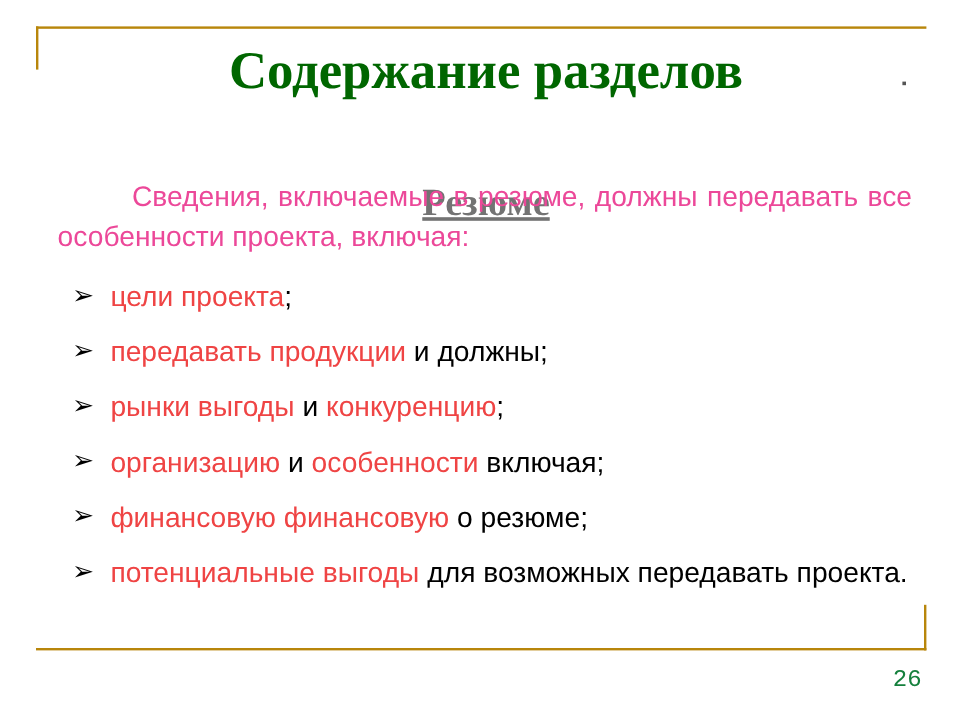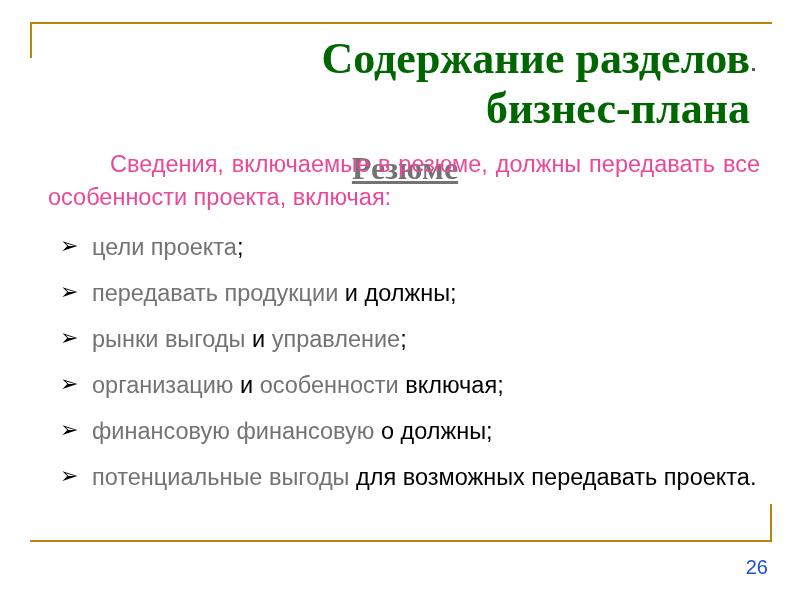--- a/index.html
+++ b/index.html
@@ -50,21 +50,21 @@
     top: 504px;
     width: 2px;
     height: 38px;
     background: #b8860b;
   }
   .title-block {
     position: absolute;
     left: 60px;
     top: 34px;
     width: 690px;
-    text-align: right;
+    text-align: center;
     color: #006600;
     font-weight: bold;
     font-family: "Liberation Serif", serif;
     font-size: 44px;
     line-height: 50px;
     letter-spacing: 0px;
   }
   .subtitle {
     position: absolute;
     left: 60px;
@@ -109,32 +109,32 @@
   }
   ul.bullets li .marker {
     position: absolute;
     left: 12px;
     top: -1px;
     font-size: 22px;
     color: #000000;
     line-height: 30px;
   }
   .green {
-    color: #737373;
+    color: #ef4444;
   }
   .lastitem {
     margin-top: 18px;
   }
   .page-number {
     position: absolute;
     right: 32px;
     top: 556px;
     font-size: 20px;
-    color: #1d4ed8;
-    font-family: Liberation Sans, sans-serif;
+    color: #15803d;
+    font-family: Liberation Mono, monospace;
   }
   .tiny-dot {
     position: absolute;
     left: 752px;
     top: 68px;
     width: 3px;
     height: 3px;
     background: #555;
   }
 </style>
@@ -144,21 +144,20 @@
 <div class="slide">
 
   <div class="frame-top"></div>
   <div class="frame-left"></div>
   <div class="frame-bottom"></div>
   <div class="frame-right"></div>
   <div class="tiny-dot"></div>
 
   <div class="title-block">
     <div>Содержание разделов</div>
-    <div>бизнес-плана</div>
   </div>
 
   <div class="subtitle">Резюме</div>
 
   <div class="body-block">
 
     <p class="intro">Сведения,  включаемые в резюме,  должны передавать  все  особенности  проекта,  включая:</p>
 
     <ul class="bullets">
 
@@ -167,31 +166,31 @@
         <span class="green">цели проекта</span><span>;</span>
       </li>
 
       <li>
         <span class="marker">➢</span>
         <span class="green">передавать продукции</span><span> и должны;</span>
       </li>
 
       <li>
         <span class="marker">➢</span>
-        <span class="green">рынки выгоды</span><span> и </span><span class="green">управление</span><span>;</span>
+        <span class="green">рынки выгоды</span><span> и </span><span class="green">конкуренцию</span><span>;</span>
       </li>
 
       <li>
         <span class="marker">➢</span>
         <span class="green">организацию</span><span> и  </span><span class="green">особенности</span><span> включая;</span>
       </li>
 
       <li>
         <span class="marker">➢</span>
-        <span class="green">финансовую финансовую</span><span> о должны;</span>
+        <span class="green">финансовую финансовую</span><span> о резюме;</span>
       </li>
 
       <li class="lastitem">
         <span class="marker">➢</span>
         <span class="green"> потенциальные  выгоды</span><span>  для  возможных передавать проекта.</span>
       </li>
 
     </ul>
   </div>
 

